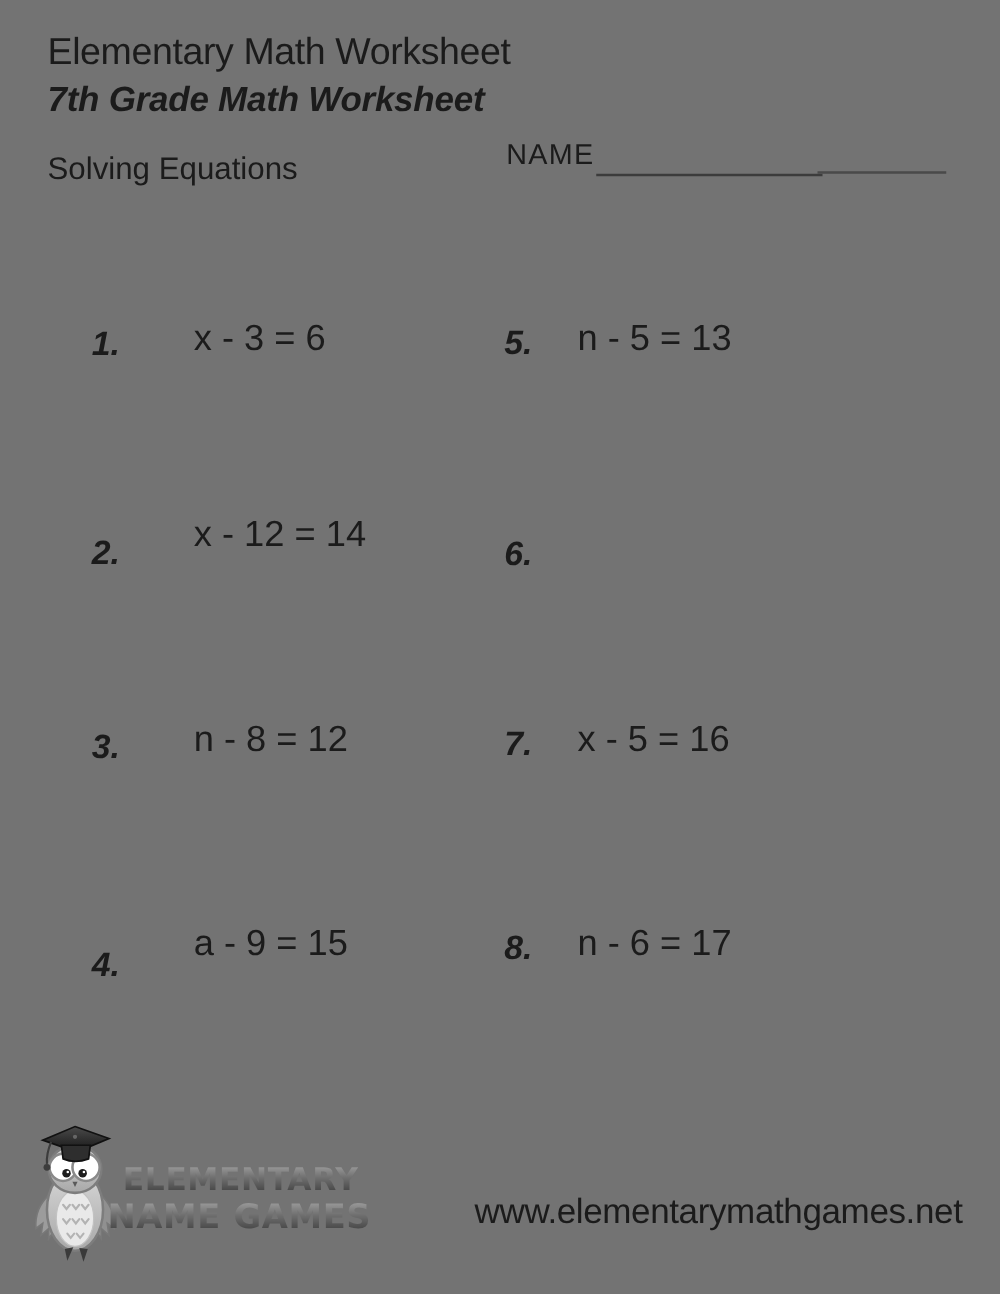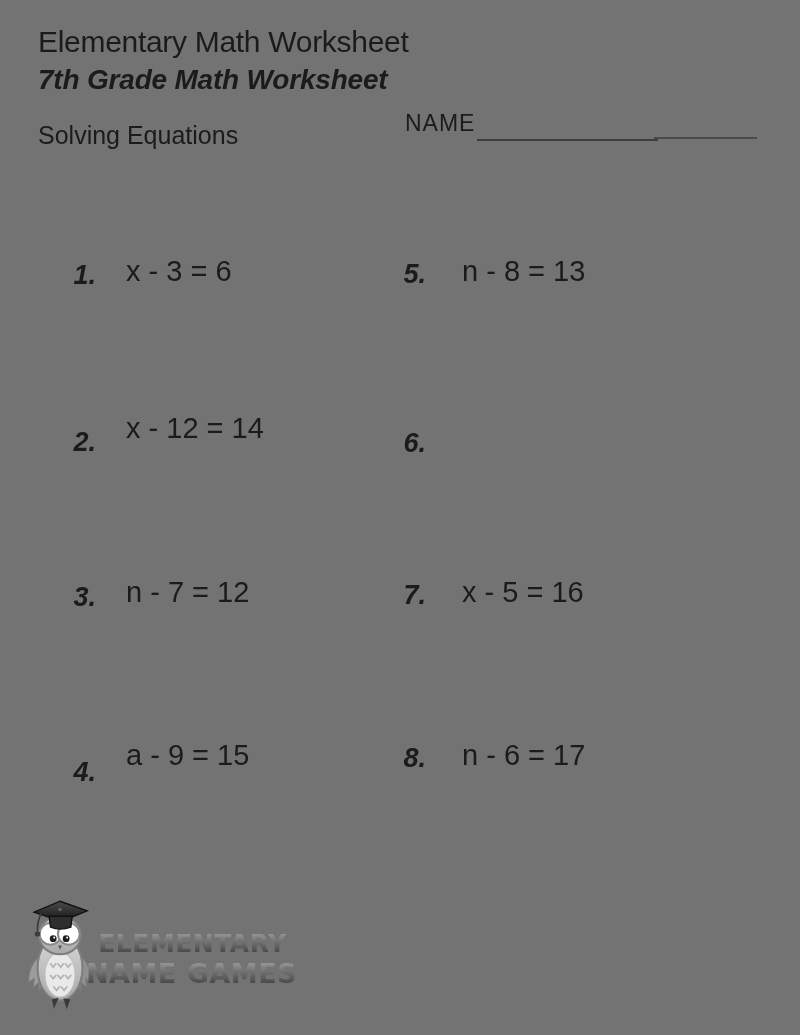--- a/index.html
+++ b/index.html
@@ -21,21 +21,21 @@
   .name-line-2 { position:absolute; left:654px; top:137px; width:103px; height:2px; background:#4a4a4a; }
 
   
   .row { position:absolute; display:flex; align-items:flex-start; }
   .row.left  { left:40px;  width:360px; }
   .row.right { left:372px; width:380px; }
   .num { font-size:27px; font-weight:700; font-style:italic; position:relative; text-align:right; }
   .row.left  .num { width:56px; }
   .row.right .num { width:54px; }
   .eq  { font-size:29px; line-height:1.1; }
-  .row.left  .eq { margin-left:30px; }
+  .row.left  .eq { margin-left:59px; }
   .row.right .eq { margin-left:36px; }
 
   .r1 { top:256px; } .r1 .num { top:4px; }
   .r2 { top:413px; } .r2 .num { top:14px; }
   .r3 { top:577px; } .r3 .num { top:5px; }
   .r4 { top:740px; } .r4 .num { top:17px; }
   .r5 { top:256px; } .r5 .num { top:3px; }
   .r6 { top:413px; } .r6 .num { top:15px; }
   .r7 { top:577px; } .r7 .num { top:3px; }
   .r8 { top:740px; } .r8 .num { top:3px; }
@@ -70,30 +70,30 @@
   <div class="row left r1">
     <span class="num">1.</span>
     <span class="eq">x - 3 = 6</span>
   </div>
   <div class="row left r2">
     <span class="num">2.</span>
     <span class="eq">x - 12 = 14</span>
   </div>
   <div class="row left r3">
     <span class="num">3.</span>
-    <span class="eq">n - 7 = 12</span>
+    <span class="eq">n - 8 = 12</span>
   </div>
   <div class="row left r4">
     <span class="num">4.</span>
     <span class="eq">a - 9 = 15</span>
   </div>
 
   <div class="row right r5">
     <span class="num">5.</span>
-    <span class="eq">n - 8 = 13</span>
+    <span class="eq">n - 5 = 13</span>
   </div>
   <div class="row right r6">
     <span class="num">6.</span>
   </div>
   <div class="row right r7">
     <span class="num">7.</span>
     <span class="eq">x - 5 = 16</span>
   </div>
   <div class="row right r8">
     <span class="num">8.</span>
@@ -148,14 +148,15 @@
 
     <path d="M38 156 L48 154 L41 170 Z" fill="#3a3a3a"></path>
     <path d="M55 155 L65 156 L60 171 Z" fill="#3a3a3a"></path>
   </svg>
 
   <div class="logo-text">
     <span class="logo-line logo-line-1">ELEMENTARY</span>
     <span class="logo-line logo-line-2">NAME GAMES</span>
   </div>
 
+  <div class="site-url">www.elementarymathgames.net</div>
 
 </div>
 
 </body></html>

